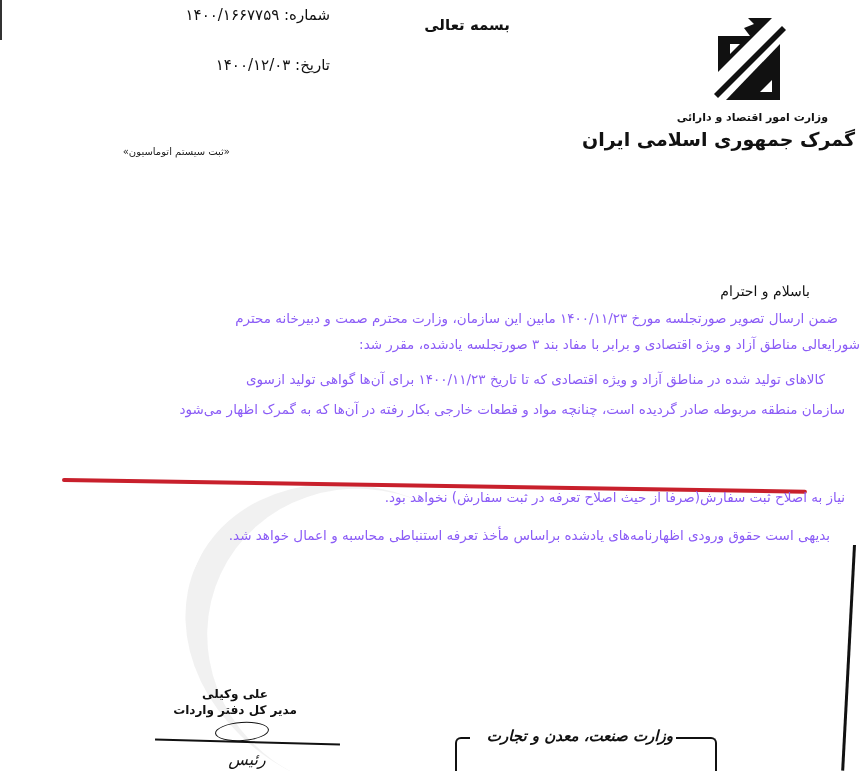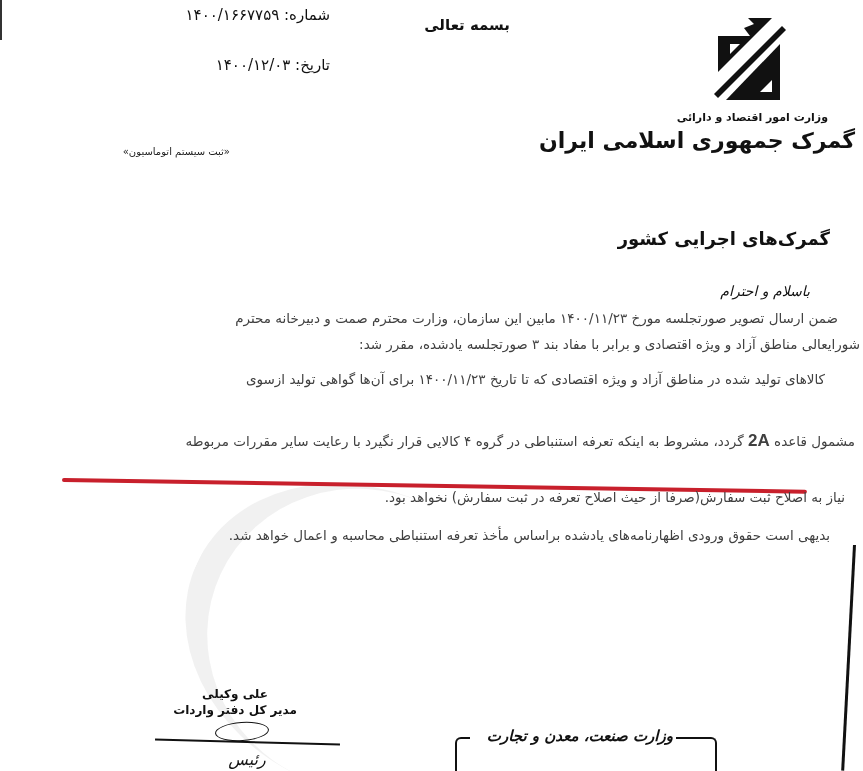--- a/index.html
+++ b/index.html
@@ -23,26 +23,26 @@
     .meta-label { font-weight: normal; }
     .meta-val { font-family: "DejaVu Sans", sans-serif; letter-spacing: 1px; }
     .meta-note { font-size: 10px; color: #222; }
 
     
     .besm { font-size: 15px; font-weight: bold; }
 
     
     .logo { position: absolute; left: 710px; top: 14px; width: 78px; width: 78px; height: 88px; }
     .ministry { font-size: 11px; font-weight: bold; }
-    .customs { font-size: 22px; font-weight: bold; }
+    .customs { font-size: 19px; font-weight: bold; }
 
     .recipient { font-size: 18px; font-weight: bold; }
-    .greeting { font-size: 14px; font-style: italic; font-family: "DejaVu Serif", serif; }
+    .greeting { font-size: 14px; font-family: "DejaVu Serif", serif; }
 
-    .body-line { font-size: 13.5px; color: #404040; }
+    .body-line { font-size: 13.5px; color: #8b5cf6; }
     .bold-2a { font-family: "Liberation Sans", sans-serif; font-weight: bold; font-size: 17px; }
 
     .red-line { position: absolute; left: 62px; top: 478px; width: 745px; height: 4px;
       background: #c8202c; border-radius: 2px; transform: rotate(0.9deg); transform-origin: left center; }
 
     .watermark { position: absolute; left: 180px; top: 490px; width: 340px; height: 300px;
       border-left: 26px solid rgba(200,200,200,0.25); border-radius: 50%; transform: rotate(25deg); }
 
     .sig-name { font-size: 12px; font-weight: bold; }
     .sig-line { position: absolute; left: 155px; top: 741px; width: 185px; height: 1.5px; background: #111; transform: rotate(1.5deg); }
@@ -77,33 +77,28 @@
   <svg class="logo" viewBox="0 0 78 88">
     <polygon points="8,22 40,22 34,14 44,10 38,4 62,4 8,58" fill="#111"></polygon>
     <polygon points="16,86 70,30 70,86" fill="#111"></polygon>
     <polygon points="4,80 72,12 76,16 8,84" fill="#111"></polygon>
     <polygon points="20,30 30,30 20,40" fill="#fff"></polygon>
     <polygon points="50,78 62,66 62,78" fill="#fff"></polygon>
   </svg>
   <div class="abs rtl ministry" style="left:690px; top:111px; width:138px; text-align:center;">وزارت امور اقتصاد و دارائی</div>
   <div class="abs rtl customs" style="left:625px; top:128px; width:230px; text-align:right;">گمرک جمهوری اسلامی ایران</div>
 
-  <div class="abs rtl recipient" style="left:600px; top:228px; width:230px; text-align:right;">گمرک‌های اجرایی کشور</div>
   <div class="abs rtl greeting" style="left:660px; top:283px; width:150px; text-align:right;">باسلام و احترام</div>
 
   <div class="watermark"></div>
 
   <div class="abs rtl body-line" style="left:40px; top:310px; width:798px; text-align:right;">ضمن ارسال تصویر صورتجلسه مورخ ۱۴۰۰/۱۱/۲۳ مابین این سازمان، وزارت محترم صمت و دبیرخانه محترم</div>
   <div class="abs rtl body-line" style="left:260px; top:336px; width:600px; text-align:right;">شورایعالی مناطق آزاد و ویژه اقتصادی و برابر با مفاد بند ۳ صورتجلسه یادشده، مقرر شد:</div>
   <div class="abs rtl body-line" style="left:50px; top:371px; width:775px; text-align:right;">کالاهای تولید شده در مناطق آزاد و ویژه اقتصادی که تا تاریخ ۱۴۰۰/۱۱/۲۳ برای آن‌ها گواهی تولید ازسوی</div>
-  <div class="abs rtl body-line" style="left:80px; top:431px; width:775px; text-align:right;">
-    <span>مشمول قاعده</span>
-    <span class="bold-2a">2A</span>
-    <span>گردد، مشروط به اینکه تعرفه استنباطی در گروه ۴ کالایی قرار نگیرد با رعایت سایر مقررات مربوطه</span>
-  </div>
+  <div class="abs rtl body-line" style="left:40px; top:401px; width:805px; text-align:right;">سازمان منطقه مربوطه صادر گردیده است، چنانچه مواد و قطعات خارجی بکار رفته در آن‌ها که به گمرک اظهار می‌شود</div>
   <div class="red-line"></div>
   <div class="abs rtl body-line" style="left:290px; top:489px; width:555px; text-align:right;">نیاز به اصلاح ثبت سفارش(صرفا از حیث اصلاح تعرفه در ثبت سفارش) نخواهد بود.</div>
   <div class="abs rtl body-line" style="left:120px; top:527px; width:710px; text-align:right;">بدیهی است حقوق ورودی اظهارنامه‌های یادشده براساس مأخذ تعرفه استنباطی محاسبه و اعمال خواهد شد.</div>
 
   <div class="abs rtl sig-name" style="left:190px; top:687px; width:90px; text-align:center;">علی وکیلی</div>
   <div class="abs rtl sig-name" style="left:170px; top:703px; width:130px; text-align:center;">مدیر کل دفتر واردات</div>
   <div class="sig-loop"></div>
   <div class="sig-line"></div>
   <div class="abs rtl sig-scribble" style="left:222px; top:750px; width:50px; text-align:center;">رئیس</div>
 

